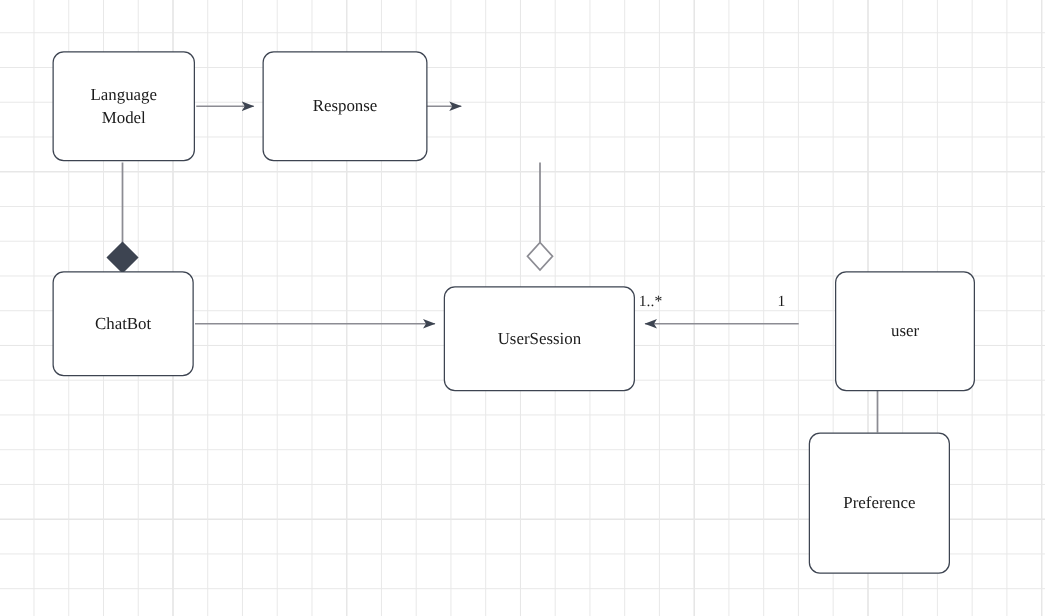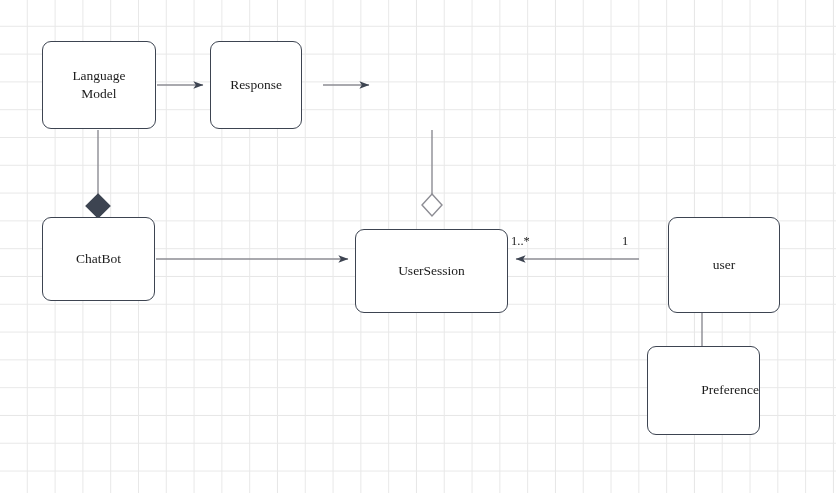--- a/index.html
+++ b/index.html
@@ -104,38 +104,38 @@
     <g>
       <line x1="702" y1="302" x2="702" y2="346" stroke="#8c8c93" stroke-width="1.4"></line>
     </g>
   </svg>
 
   <div class="node" style="left:42px; top:41px; width:114px; height:88px;">
     <span class="node-label">Language
 Model</span>
   </div>
 
-  <div class="node" style="left:210px; top:41px; width:92px; height:88px;align-items:center;">
+  <div class="node" style="left:210px; top:41px; width:132px; height:88px;align-items:center;">
     <span class="node-label">Response</span>
   </div>
 
 
   <div class="node" style="left:42px; top:217px; width:113px; height:84px;">
     <span class="node-label">ChatBot</span>
   </div>
 
   <div class="node" style="left:355px; top:217px; width:153px; height:84px;margin-top:12px;">
     <span class="node-label">UserSession</span>
   </div>
 
   <div class="node" style="left:668px; top:217px; width:112px; height:96px;">
     <span class="node-label">user</span>
   </div>
 
-  <div class="node" style="left:647px; top:346px; width:113px; height:89px;justify-content:flex-end;">
+  <div class="node" style="left:647px; top:346px; width:113px; height:113px;">
     <span class="node-label">Preference</span>
   </div>
 
   <div class="mult" style="left:511px; top:234px;">1..*</div>
 
   <div class="mult" style="left:622px; top:234px;">1</div>
 
 </div>
 
 </body></html>

